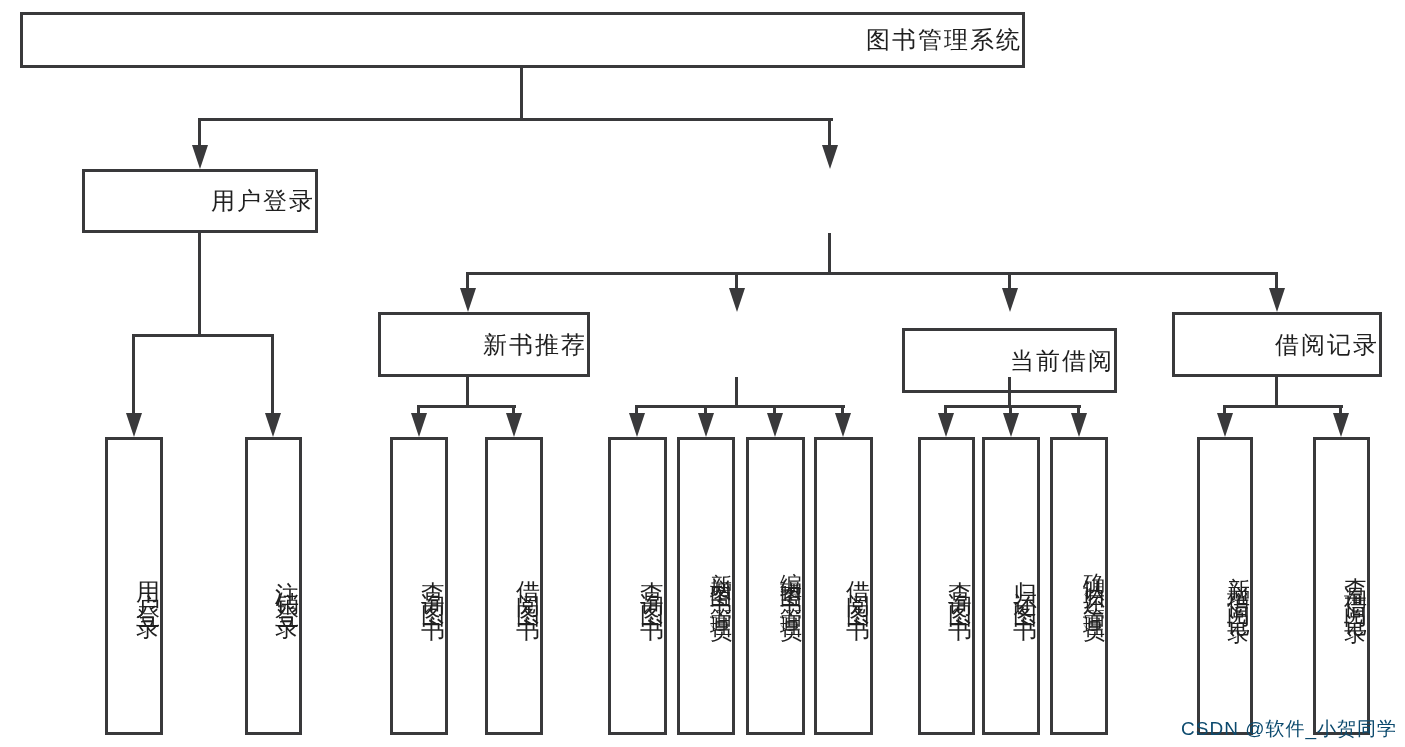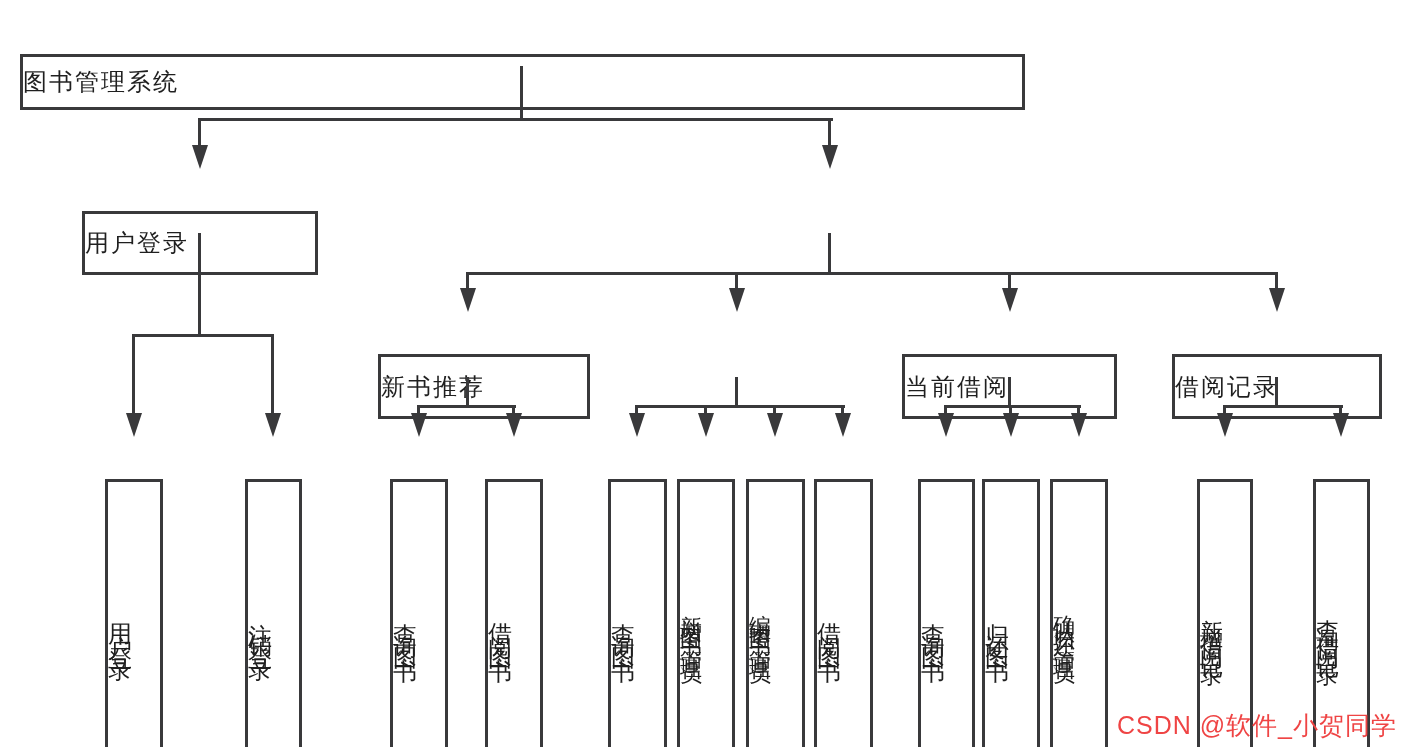--- a/index.html
+++ b/index.html
@@ -1,48 +1,48 @@
 <!DOCTYPE html>
 <html><head>
 <meta charset="utf-8">
 <style>
   html,body{margin:0;padding:0;background:#fff;}
   .canvas{position:relative;width:1405px;height:747px;background:#ffffff;overflow:hidden;
           font-family:"Liberation Sans",sans-serif;color:#1f1f1f;}
   .box{position:absolute;background:#ffffff;border:3px solid #39393b;box-sizing:border-box;
-       display:flex;align-items:center;justify-content:flex-start;margin-top:42px;}
+       display:flex;align-items:center;justify-content:flex-end;}
   .h-label{font-size:24px;letter-spacing:2px;color:#1f1f1f;white-space:nowrap;}
   .v-label{writing-mode:vertical-rl;text-orientation:mixed;line-height:1;font-size:24px;
            letter-spacing:12px;color:#1f1f1f;}
   .leaf-med .v-label{font-size:23px;letter-spacing:9px;}
   .leaf-long .v-label{font-size:22px;letter-spacing:7px;}
   .vl{position:absolute;width:3px;background:#39393b;}
   .hl{position:absolute;height:3px;background:#39393b;}
   .ar{position:absolute;width:0;height:0;border-left:8px solid transparent;
       border-right:8px solid transparent;border-top:24px solid #39393b;}
-  .watermark{position:absolute;right:8px;bottom:5px;font-size:25px;letter-spacing:1px;
-             color:#ef4444;white-space:nowrap;}
+  .watermark{position:absolute;right:8px;bottom:5px;font-size:19px;letter-spacing:1px;
+             color:#0c4a6e;white-space:nowrap;}
 </style>
 </head>
 <body>
 
 <div class="canvas">
 
   <div class="box" style="left:20px;top:12px;width:1005px;height:56px;">
     <span class="h-label">图书管理系统</span>
   </div>
 
   <div class="box" style="left:82px;top:169px;width:236px;height:64px;">
     <span class="h-label">用户登录</span>
   </div>
 
   <div class="box" style="left:378px;top:312px;width:212px;height:65px;">
     <span class="h-label">新书推荐</span>
   </div>
-  <div class="box" style="left:902px;top:312px;width:215px;height:65px;">
+  <div class="box" style="left:902px;top:328px;width:215px;height:65px;">
     <span class="h-label">当前借阅</span>
   </div>
   <div class="box" style="left:1172px;top:312px;width:210px;height:65px;">
     <span class="h-label">借阅记录</span>
   </div>
 
   <div class="box leaf" style="left:105px;top:437px;width:58px;height:298px;">
     <span class="v-label">用户登录</span>
   </div>
   <div class="box leaf" style="left:245px;top:437px;width:57px;height:298px;">

